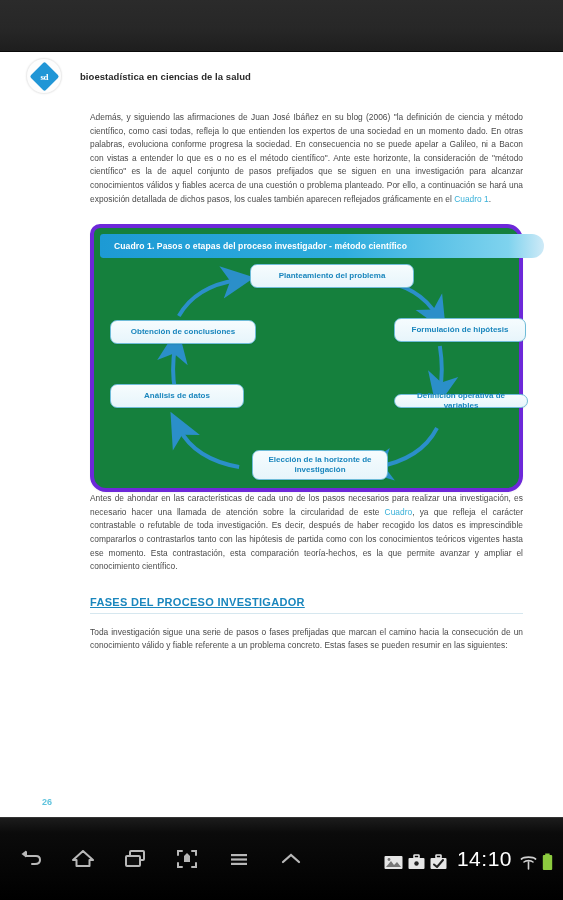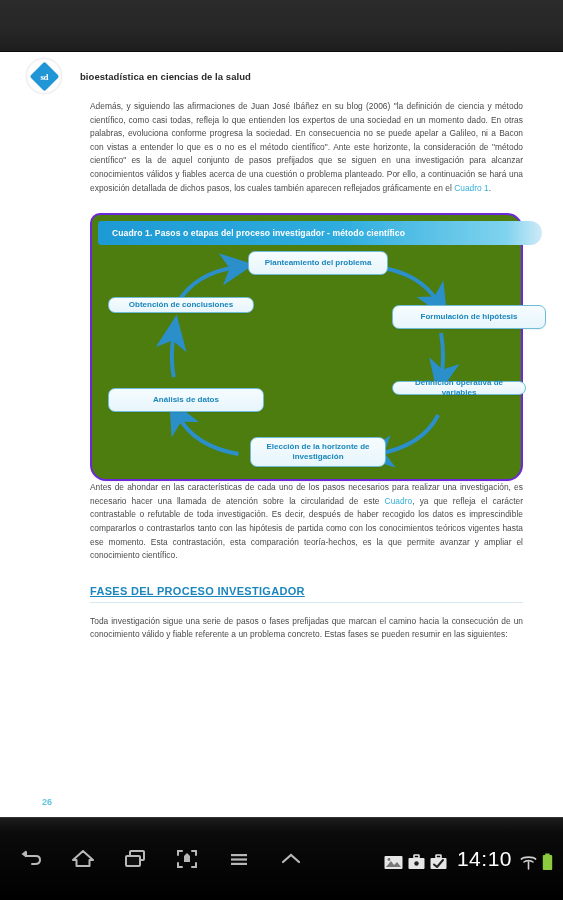--- a/index.html
+++ b/index.html
@@ -67,39 +67,39 @@
     font-size: 9.5px;
     font-weight: bold;
     color: #2a2a2a;
     letter-spacing: 0.05px;
     font-family: "Liberation Sans", sans-serif;
   }
 
   
   #col {
     position: relative;
-    margin: 0 40px 0 42px;
+    margin: 11px 40px 0 42px;
     padding-left: 48px;
   }
   p.body {
     font-size: 8.4px;
     line-height: 13.6px;
     color: #4a4a4a;
     text-align: justify;
     letter-spacing: 0.02px;
     font-family: "Liberation Sans", sans-serif;
   }
   .lnk { color: #38b0d8; }
 
   
   #cuadro {
     margin-top: 18px;
     position: relative;
-    background: #4d7c0f;
-    border: 2px solid #6d28d9;
+    background: #15803d;
+    border: 4px solid #6d28d9;
     border-radius: 10px 16px 16px 16px;
     height: 268px;
     box-shadow: 0 1px 2px rgba(0,0,0,0.05);
   }
   #cuadro-bar {
     position: absolute;
     top: 6px; left: 6px;
     width: 444px; height: 24px;
     background: linear-gradient(90deg, #1d9ad4 0%, #2fadde 55%, #7fd3ee 92%, #cfeaf7 100%);
     border-radius: 4px 14px 14px 4px;
@@ -128,26 +128,26 @@
     border-radius: 7px;
     display: flex; align-items: center; justify-content: center;
     text-align: center;
     color: #1a86bd;
     font-size: 8px;
     font-weight: bold;
     line-height: 10.5px;
     padding: 3px 6px;
     box-shadow: 0 1px 1px rgba(0,0,0,0.06);
   }
-  #n-problema   { left: 156px; top: 4px;    width: 140px; height: 24px; }
-  #n-hipotesis  { left: 300px; top: 58px;   width: 154px; height: 24px; }
+  #n-problema   { left: 156px; top: 4px;    width: 164px; height: 24px; }
+  #n-hipotesis  { left: 300px; top: 58px;   width: 132px; height: 24px; }
   #n-variables  { left: 300px; top: 134px;  width: 134px; height: 14px; }
   #n-estrategia { left: 158px; top: 190px;  width: 136px; height: 30px; }
-  #n-analisis   { left: 16px;  top: 141px;  width: 156px; height: 24px; }
-  #n-conclus    { left: 16px;  top: 50px;   width: 146px; height: 16px; }
+  #n-analisis   { left: 16px;  top: 124px;  width: 134px; height: 24px; }
+  #n-conclus    { left: 16px;  top: 60px;   width: 146px; height: 24px; }
 
   
   h2.section {
     margin-top: 22px;
     color: #1a86bd;
     font-size: 11px;
     font-weight: bold;
     letter-spacing: 0.3px;
     padding-bottom: 5px;
     border-bottom: 1px solid #d6e7ef;

